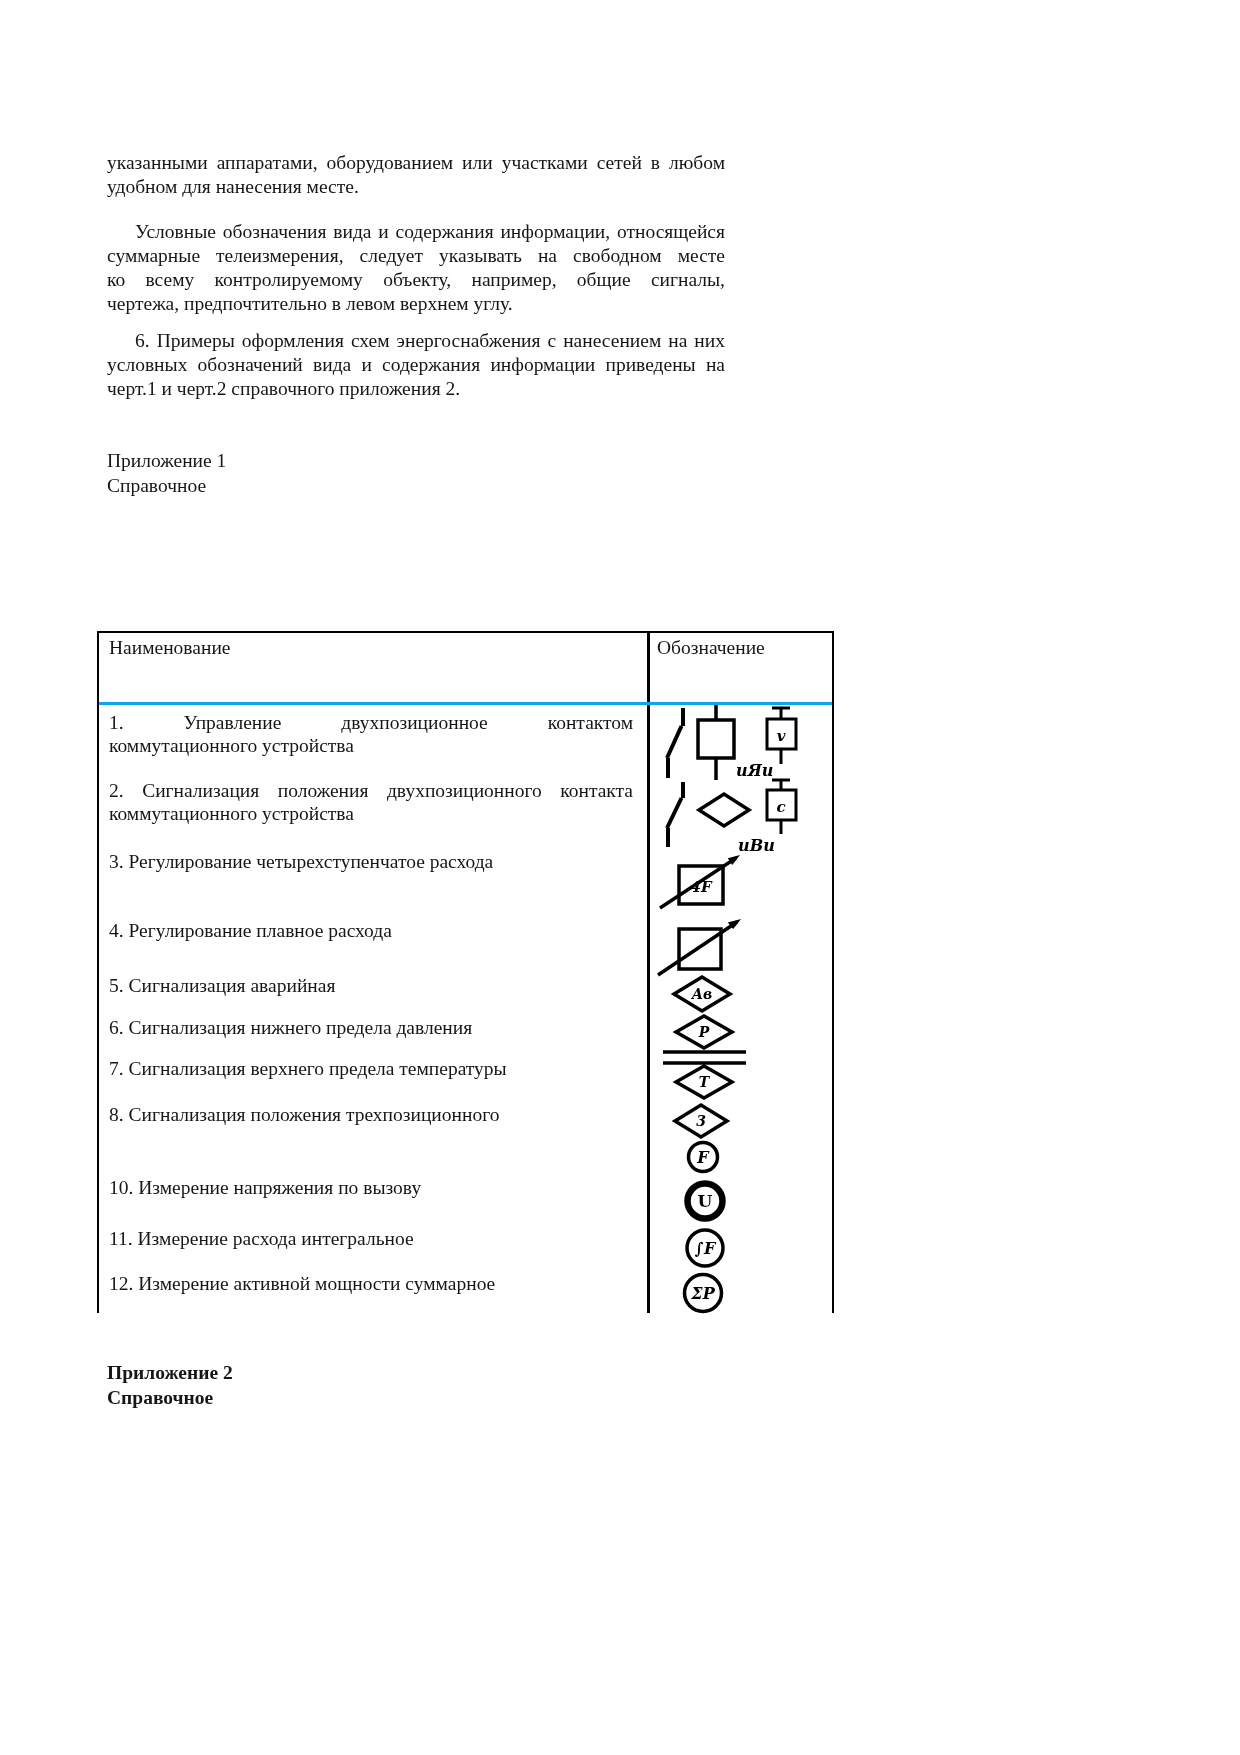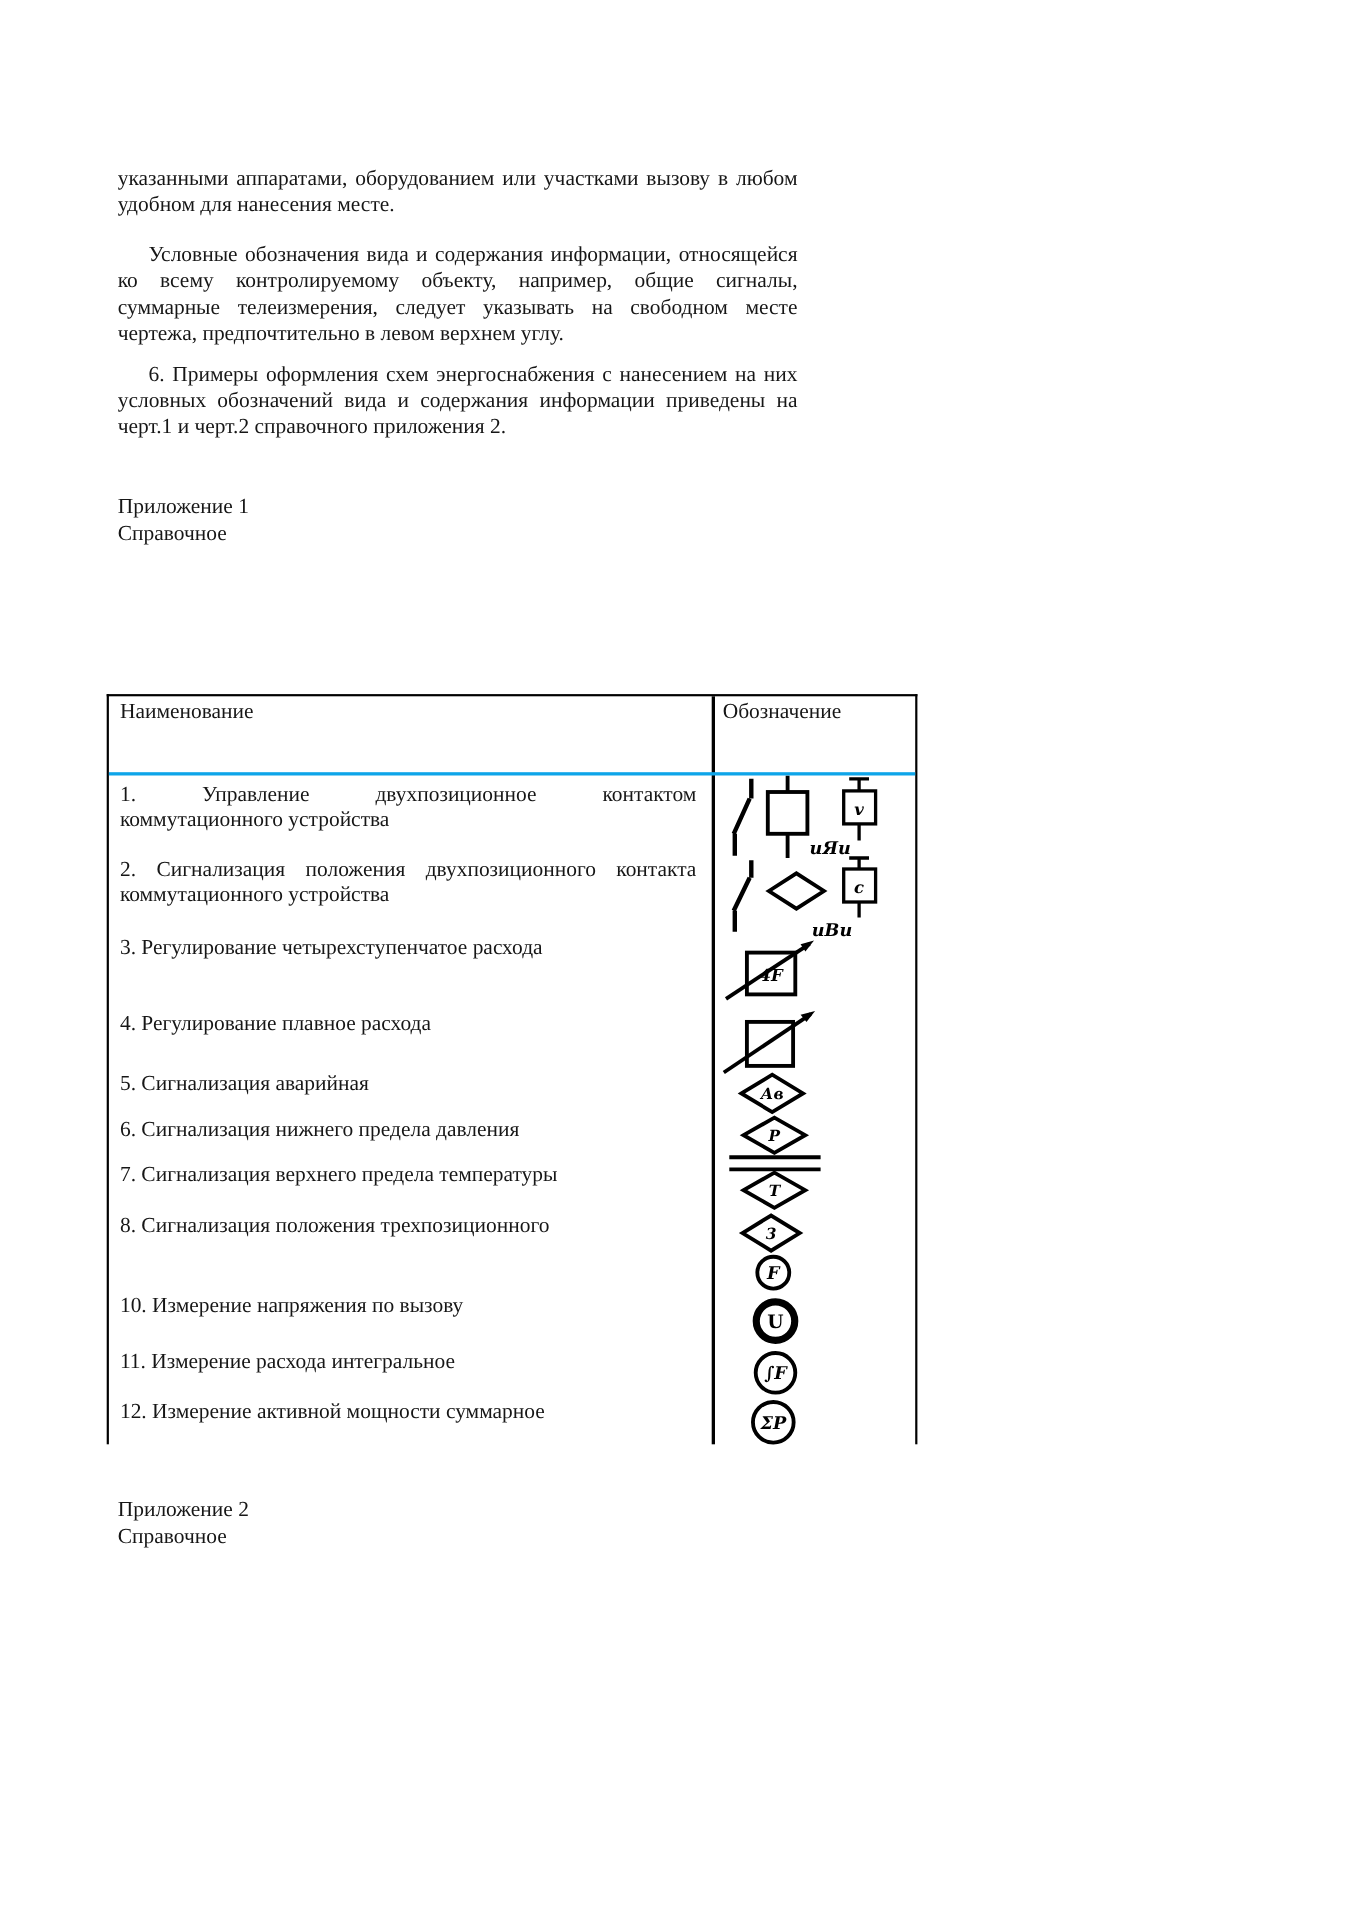--- a/index.html
+++ b/index.html
@@ -8,21 +8,21 @@
   .block{position:absolute;left:107px;width:618px;font-size:19.5px;line-height:24px;}
   .jl{text-align:justify;text-align-last:justify;}
   .ll{text-align:left;}
   .ind{padding-left:28px;}
   .p1{top:151px;}
   .p2{top:220px;}
   .p3{top:329px;}
   .appx{position:absolute;left:107px;width:660px;
         font-size:19.5px;line-height:25px;}
   .app1{top:448px;}
-  .app2{top:1360px;}
+  .app2{top:1360px;font-weight:bold;}
   .intro{top:545px;}
   .gtable{position:absolute;left:97px;top:631px;width:733px;
           border:2.5px solid #000;border-bottom:none;box-sizing:content-box;}
   .colsep{position:absolute;left:548px;top:0;bottom:0;width:2.5px;background:#000;}
   .thead{position:relative;height:69px;border-bottom:3px solid #0ea5e9;}
   .th{position:absolute;top:4px;font-size:19.5px;}
   .th-name{left:10px;}
   .th-desig{left:558px;text-align:center;}
   .tbody{position:relative;height:608px;}
   .item{position:absolute;left:10px;width:524px;font-size:19.5px;line-height:22.5px;}
@@ -37,28 +37,28 @@
   .cl{font-family:"DejaVu Serif",serif;font-style:italic;font-weight:700;font-size:16px;text-anchor:middle;}
   .clb{font-family:"DejaVu Serif",serif;font-weight:700;font-size:17px;text-anchor:middle;}
   .sq{font-family:"DejaVu Serif",serif;font-style:italic;font-weight:700;font-size:15px;text-anchor:middle;}
 </style>
 </head>
 <body>
 
 <div class="page">
 
   <div class="block p1">
-    <div class="jl">указанными аппаратами, оборудованием или участками вызову в любом</div>
+    <div class="jl">указанными аппаратами, оборудованием или участками сетей в любом</div>
     <div class="ll">удобном для нанесения месте.</div>
   </div>
 
   <div class="block p2">
     <div class="jl ind">Условные обозначения вида и содержания информации, относящейся</div>
+    <div class="jl">суммарные телеизмерения, следует указывать на свободном месте</div>
     <div class="jl">ко всему контролируемому объекту, например, общие сигналы,</div>
-    <div class="jl">суммарные телеизмерения, следует указывать на свободном месте</div>
     <div class="ll">чертежа, предпочтительно в левом верхнем углу.</div>
   </div>
 
   <div class="block p3">
     <div class="jl ind">6. Примеры оформления схем энергоснабжения с нанесением на них</div>
     <div class="jl">условных обозначений вида и содержания информации приведены на</div>
     <div class="ll">черт.1 и черт.2 справочного приложения 2.</div>
   </div>
 
   <div class="appx app1">

